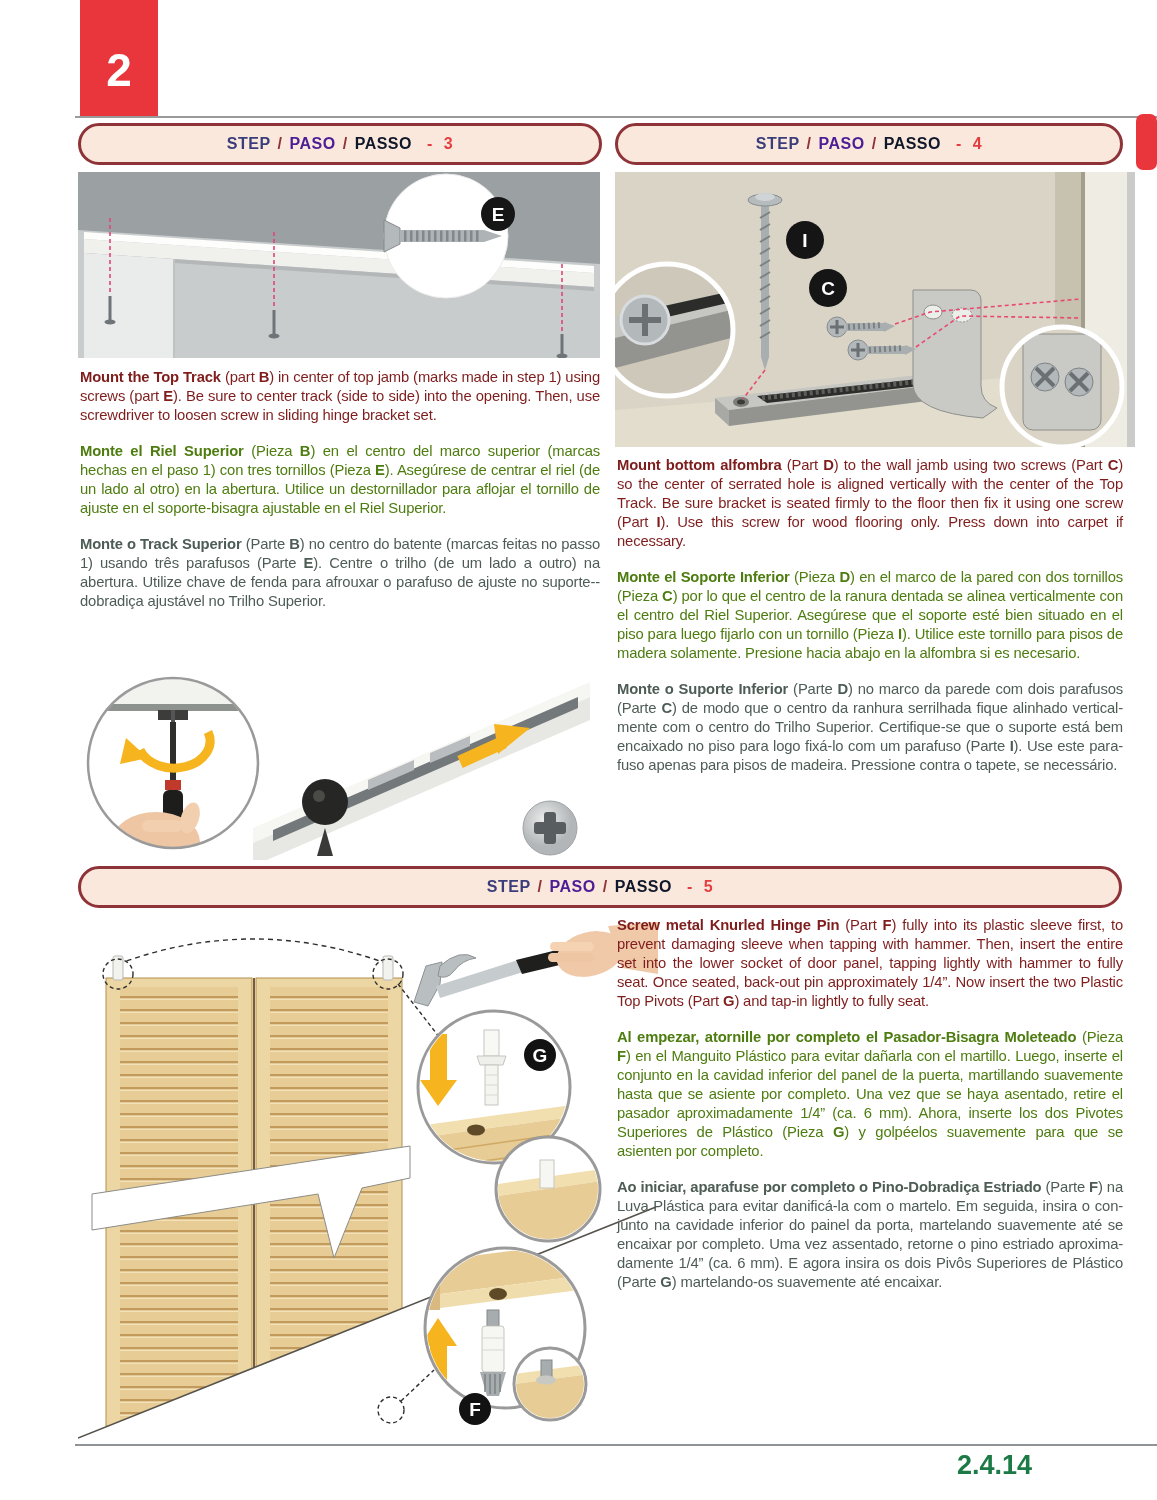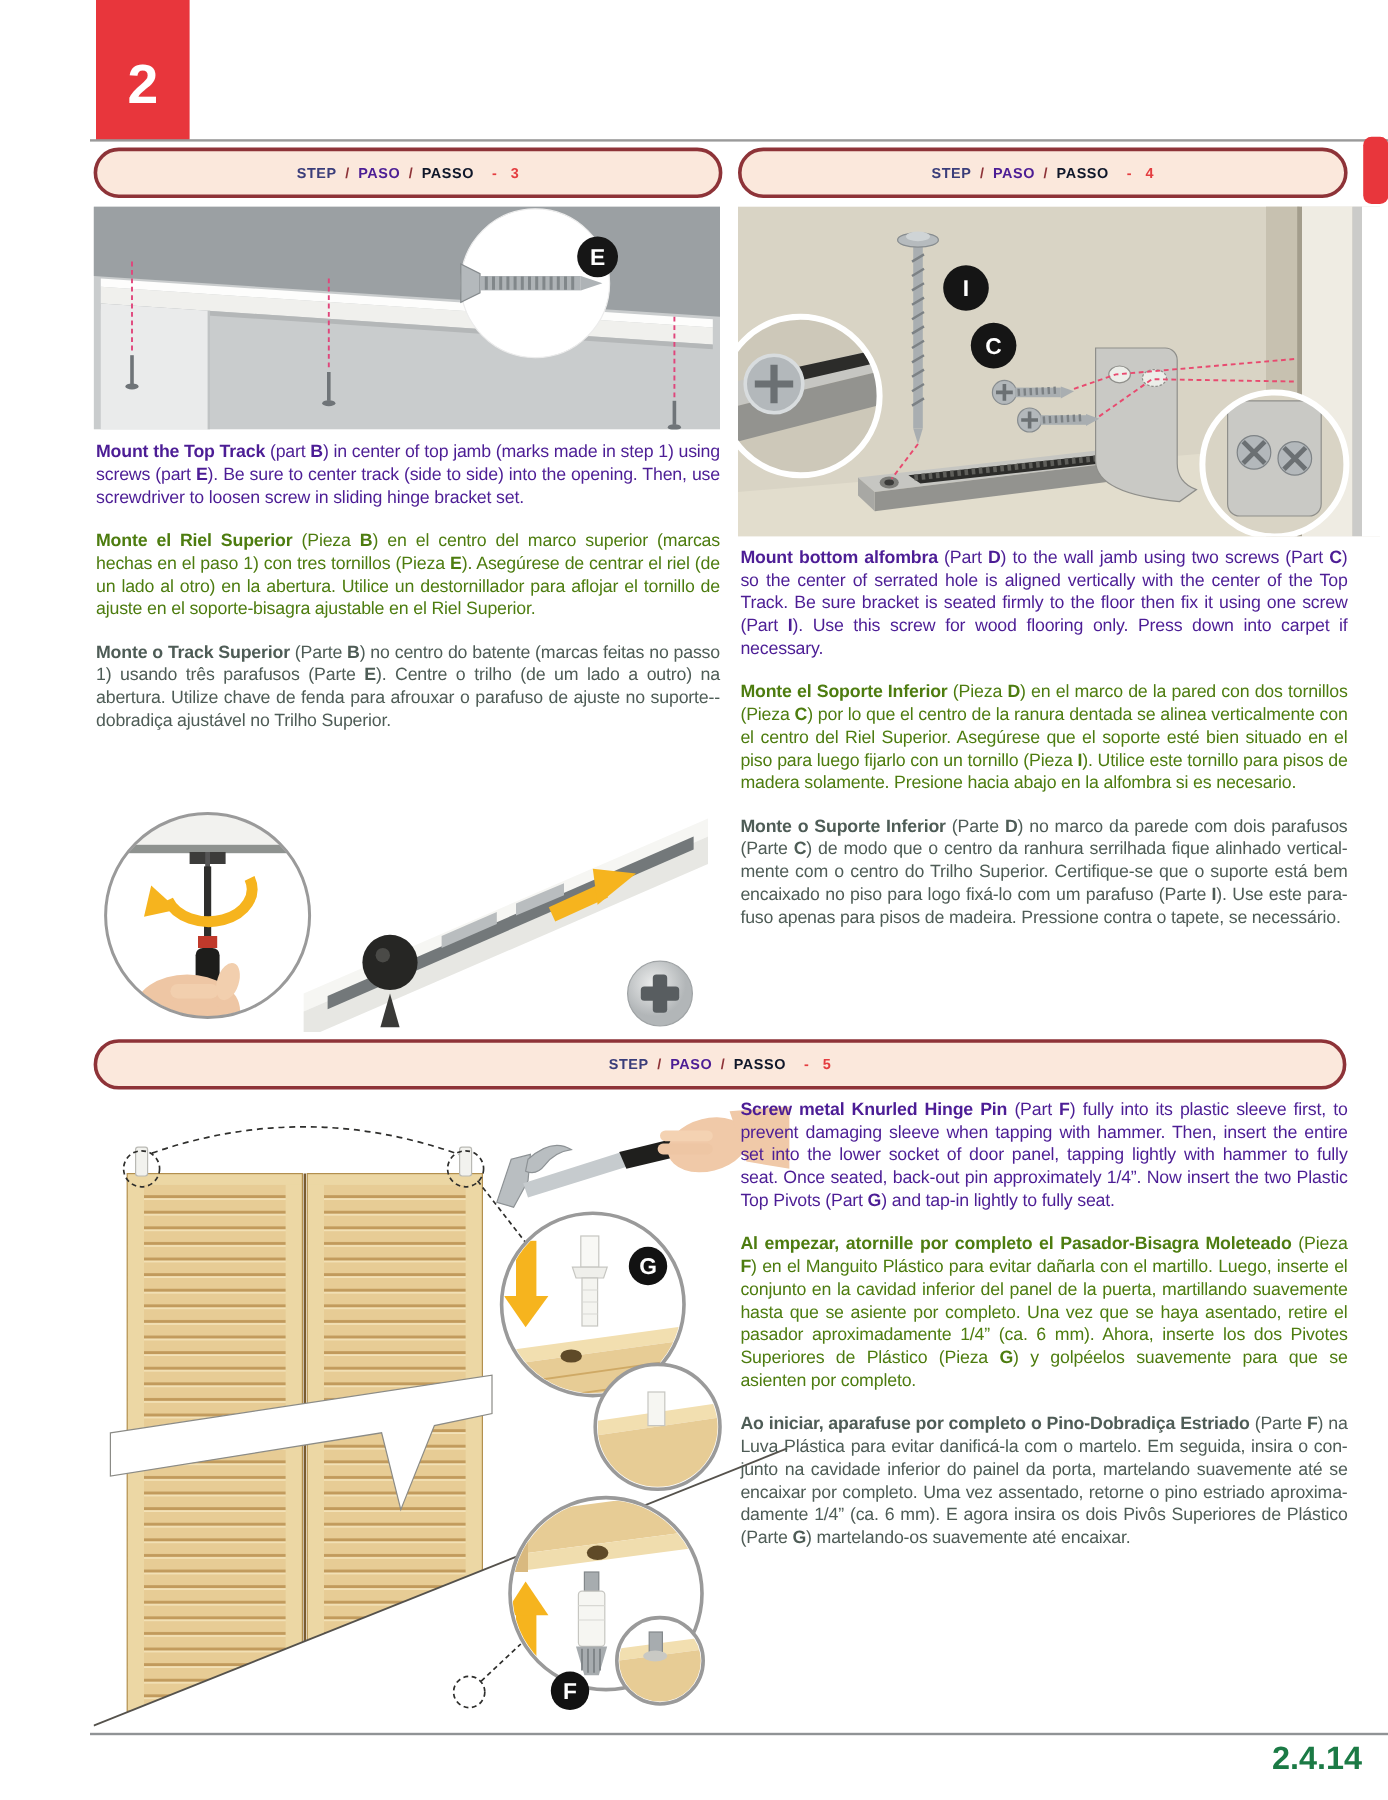--- a/index.html
+++ b/index.html
@@ -7,31 +7,31 @@
         font-family:"Liberation Sans","DejaVu Sans",sans-serif;}
   .abs{position:absolute;}
 
   .page-tab{position:absolute;left:80px;top:0;width:78px;height:117px;background:#e8363c;
             display:flex;align-items:center;justify-content:center;}
   .page-tab span{color:#fff;font-size:46px;font-weight:bold;margin-top:22px;}
   .top-rule{position:absolute;left:75px;top:116px;width:1082px;height:2px;background:#9a9a9a;}
   .side-tab{position:absolute;left:1136px;top:114px;width:21px;height:56px;background:#e8363c;border-radius:7px;}
 
   .pill{position:absolute;height:36px;border:3px solid #8e3338;border-radius:21px;background:#fbe8dc;
-        display:flex;align-items:center;justify-content:center;font-weight:bold;font-size:12px;letter-spacing:.5px;}
+        display:flex;align-items:center;justify-content:center;font-weight:bold;font-size:16px;letter-spacing:.5px;}
   .c1{color:#3a3d7a}.c2{color:#8e3338}.c3{color:#4c1d95}.c4{color:#0f172a}.c5{color:#e43d40}
   .sl{margin:0 7px;}.dash{margin-left:15px;}.num{margin-left:11px;}
 
   .txt{position:absolute;}
   .txt p{margin:0 0 17px 0;font-size:14.8px;line-height:19px;text-align:justify;letter-spacing:-0.15px;}
-  .t-en{color:#4c1d95}.t-es{color:#4d7c0f}.t-pt{color:#4e5c56}
+  .t-en{color:#7f1d1d}.t-es{color:#4d7c0f}.t-pt{color:#4e5c56}
   .txt b{font-weight:bold;}
 
   .foot-rule{position:absolute;left:75px;top:1444px;width:1082px;height:2px;background:#909395;}
-  .foot-code{position:absolute;left:957px;top:1450px;width:178px;text-align:right;
+  .foot-code{position:absolute;left:957px;top:1450px;width:178px;
              color:#1b7a45;font-size:27px;font-weight:bold;}
   svg text.badge{fill:#fff;font-family:"Liberation Sans",sans-serif;font-weight:bold;font-size:19px;text-anchor:middle;}
 </style>
 </head>
 <body>
 
 <div class="page">
 
   <div class="page-tab">
     <span>2</span>

